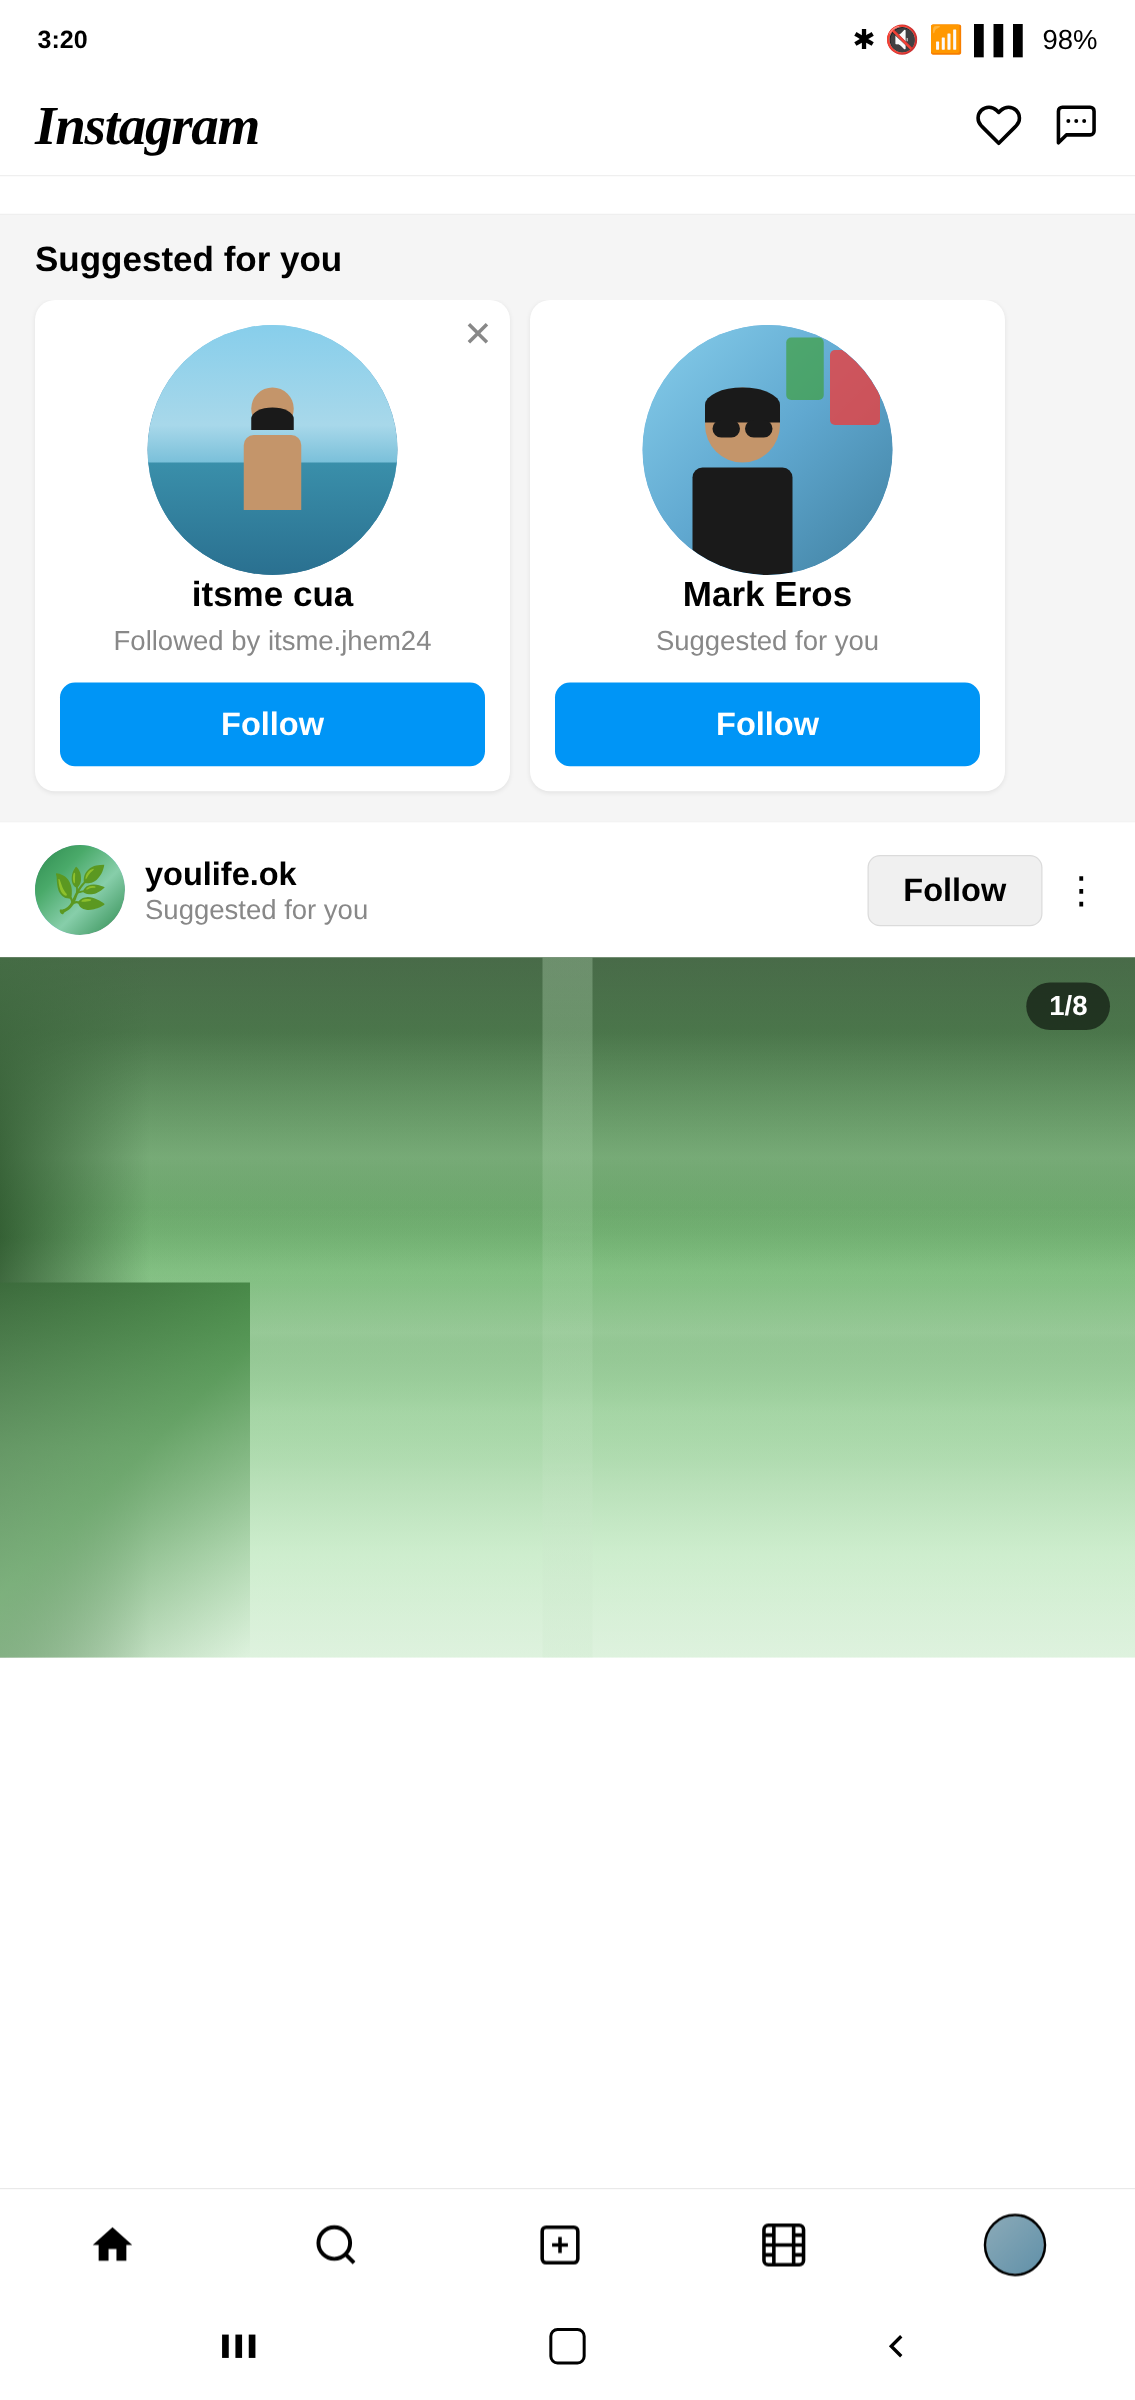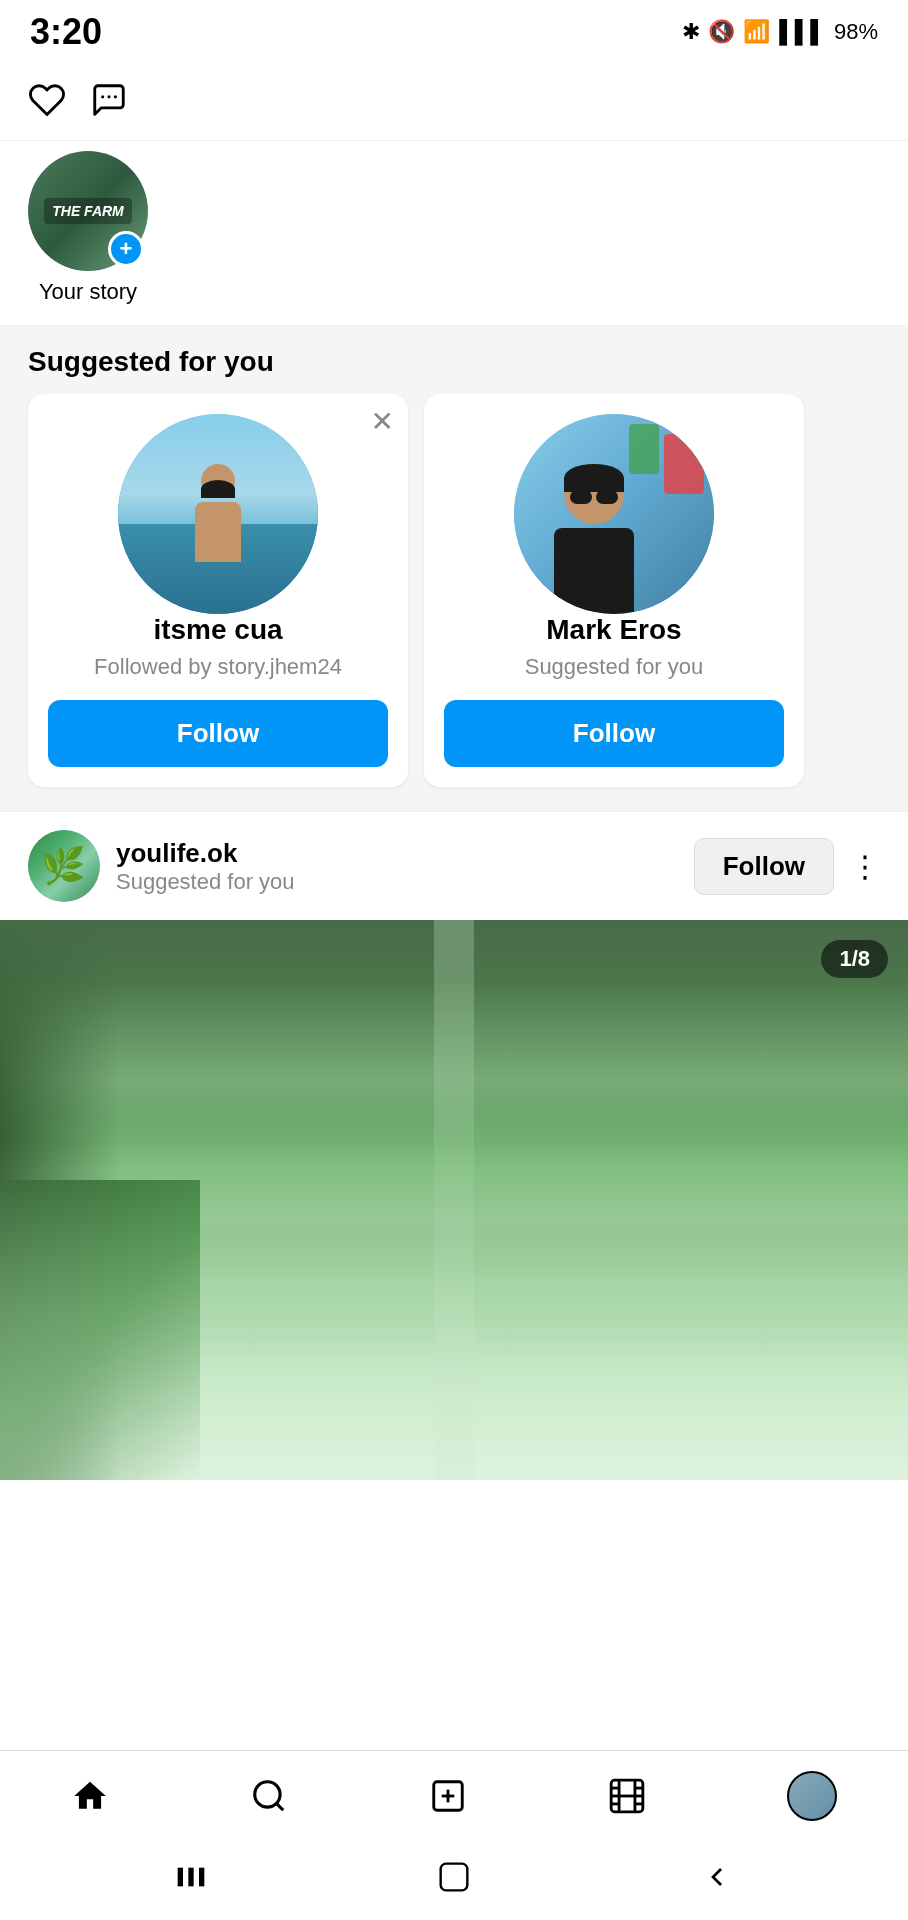--- a/index.html
+++ b/index.html
@@ -15,21 +15,21 @@
 
     
     .status-bar {
       display: flex;
       align-items: center;
       justify-content: space-between;
       padding: 12px 30px 8px 30px;
       height: 60px;
     }
     .status-left {
-      font-size: 36px;
+      font-size: 20px;
       font-weight: 600;
       color: #000;
     }
     .status-right {
       display: flex;
       align-items: center;
       gap: 8px;
       font-size: 22px;
       color: #000;
     }
@@ -375,53 +375,40 @@
   <div class="status-right">
     <span>✱</span>
     <span>🔇</span>
     <span>📶</span>
     <span>▌▌▌</span>
     <span>98%</span>
   </div>
 </div>
 
 <div class="header">
+  <span class="instagram-logo">Instagram</span>
   <div class="header-icons">
     <button class="header-icon-btn">
       <svg width="38" height="38" viewBox="0 0 24 24" fill="none" stroke="#000" stroke-width="1.8" stroke-linecap="round" stroke-linejoin="round">
         <path d="M20.84 4.61a5.5 5.5 0 0 0-7.78 0L12 5.67l-1.06-1.06a5.5 5.5 0 0 0-7.78 7.78l1.06 1.06L12 21.23l7.78-7.78 1.06-1.06a5.5 5.5 0 0 0 0-7.78z"></path>
       </svg>
     </button>
     <button class="header-icon-btn">
       <svg width="38" height="38" viewBox="0 0 24 24" fill="none" stroke="#000" stroke-width="1.8" stroke-linecap="round" stroke-linejoin="round">
         <path d="M21 15a2 2 0 0 1-2 2H7l-4 4V5a2 2 0 0 1 2-2h14a2 2 0 0 1 2 2z"></path>
         <path d="M8 10h.01M12 10h.01M16 10h.01" stroke="#000" stroke-width="2"></path>
       </svg>
     </button>
   </div>
 </div>
 
 <div class="divider"></div>
 
 <div class="stories-section">
 
-  <div class="story-item">
-    <div style="position:relative; width:120px; height:120px;">
-      <div class="your-story-avatar">
-
-        <div style="width:120px;height:120px;background:linear-gradient(135deg,#4a7c59 0%,#2d5a3d 50%,#6b9e7a 100%);border-radius:50%;display:flex;align-items:center;justify-content:center;overflow:hidden;">
-          <div style="background:rgba(0,0,0,0.3);padding:4px 8px;border-radius:4px;">
-            <span style="font-size:14px;color:#fff;font-style:italic;font-weight:bold;">THE FARM</span>
-          </div>
-        </div>
-      </div>
-      <div class="add-btn">+</div>
-    </div>
-    <span class="story-label">Your story</span>
-  </div>
 
 </div>
 
 <div class="divider"></div>
 
 <div class="suggested-section">
   <div class="suggested-title">Suggested for you</div>
 
   <div class="suggestions-scroll" style="display:flex;gap:16px;overflow-x:auto;padding:0 28px 24px 28px;">
 
@@ -438,21 +425,21 @@
 
             <div style="width:34px;height:34px;background:#c4956a;border-radius:50%;margin:0 auto 2px;"></div>
 
             <div style="width:34px;height:18px;background:#1a1a1a;border-radius:50% 50% 0 0;margin:-20px auto 0;"></div>
 
             <div style="width:46px;height:60px;background:#c4956a;border-radius:8px 8px 0 0;margin:4px auto 0;"></div>
           </div>
         </div>
       </div>
       <div class="card-name">itsme cua</div>
-      <div class="card-sub">Followed by story.jhem24</div>
+      <div class="card-sub">Followed by itsme.jhem24</div>
       <button class="follow-btn-blue">Follow</button>
     </div>
 
     <div class="suggested-card">
 
       <div class="mark-avatar">
         <div style="position:relative;width:200px;height:200px;border-radius:50%;background:linear-gradient(135deg,#87CEEB 0%,#60a8d0 50%,#4080a0 100%);overflow:hidden;">
 
           <div style="position:absolute;right:10px;top:20px;width:40px;height:60px;background:#e84040;border-radius:4px;opacity:0.8;"></div>
           <div style="position:absolute;right:55px;top:10px;width:30px;height:50px;background:#40a040;border-radius:4px;opacity:0.7;"></div>

